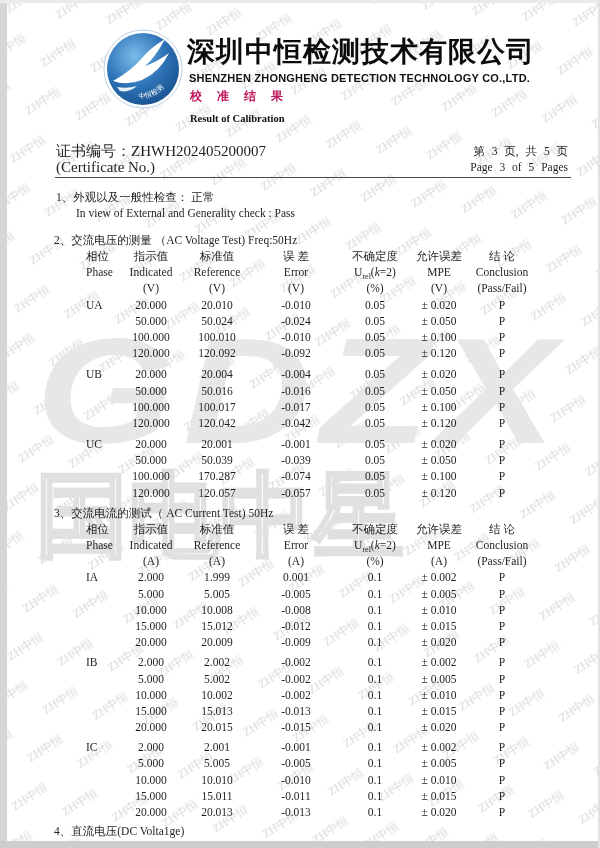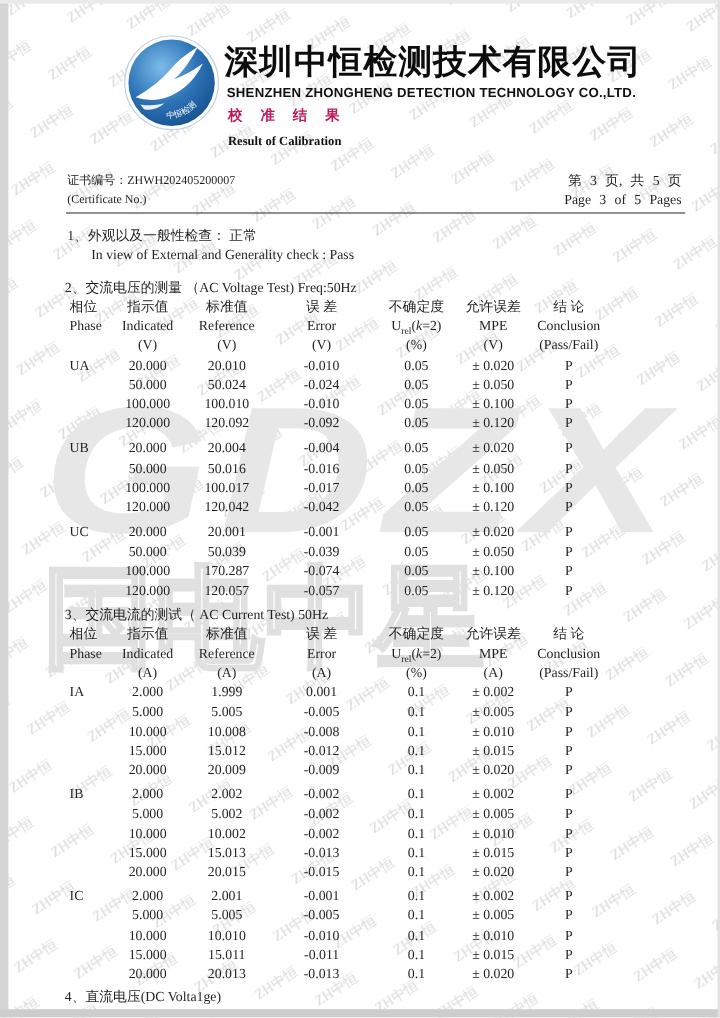--- a/index.html
+++ b/index.html
@@ -43,28 +43,28 @@
     font-size:11px;font-weight:bold;letter-spacing:0.2px;color:#111;white-space:nowrap;
   }
   .title-cn{
     position:absolute;left:190px;top:88px;width:220px;text-align:left;
     font-size:12px;font-weight:bold;letter-spacing:6px;color:#be185d;white-space:nowrap;
   }
   .title-en{
     position:absolute;left:190px;top:113px;width:220px;text-align:left;
     font-size:10.5px;font-weight:bold;color:#111;
   }
-  .cert-left{position:absolute;left:56px;top:143px;font-size:10px;line-height:16px}
+  .cert-left{position:absolute;left:56px;top:143px;font-size:15px;line-height:16px}
   .cert-right{position:absolute;right:32px;top:143px;font-size:11.5px;line-height:16px;text-align:right;word-spacing:4px}
   .rule{position:absolute;left:55px;right:29px;top:177px;height:0;border-top:1.6px solid #4a4a4a}
   .item1{position:absolute;left:56px;top:189px;font-size:11.5px;line-height:16px}
   .item1 .en{padding-left:20px}
   .flow{position:absolute;left:54px;top:233px;right:18px}
   .sec-title{font-size:11.5px;line-height:15px;height:15px;white-space:nowrap}
-  .ttable{margin-left:0}
+  .ttable{margin-left:28px}
   .trow{
     display:grid;grid-template-columns:40px 58px 74px 84px 74px 54px 72px;
     height:16.2px;line-height:16.2px;font-size:11.5px;
   }
   .tc{text-align:center;white-space:nowrap}
   .c0{text-align:left;padding-left:4px}
   .tgap{height:5px}
   .itable .tgap{height:4px}
   sub{font-size:8px}
   .k{font-style:italic}

